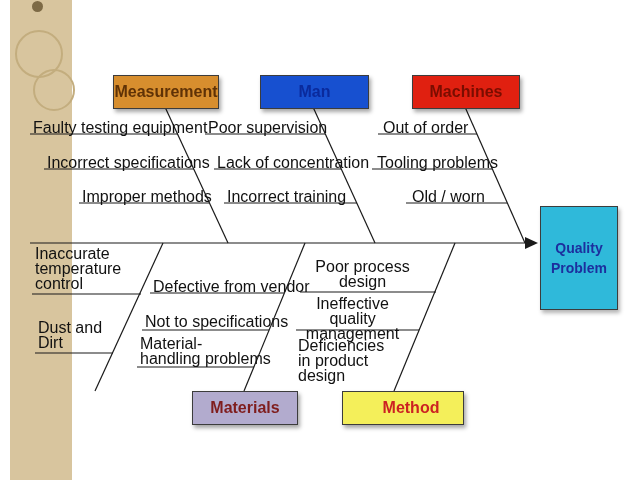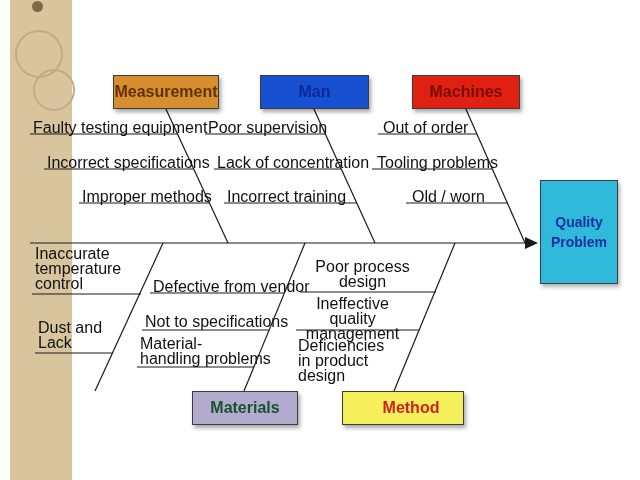--- a/index.html
+++ b/index.html
@@ -19,25 +19,25 @@
   
   .cat-box{
     position:absolute;width:104px;height:32px;border:1px solid #3c3c3c;
     display:flex;align-items:center;justify-content:center;
     font-size:16px;font-weight:bold;box-shadow:2px 3px 4px rgba(0,0,0,0.35);
   }
   #box-measurement{left:113px;top:75px;background:#d78e2e;color:#5f3206;}
   #box-man{left:260px;top:75px;width:107px;background:#1750d0;color:#0a2a9c;}
   #box-machines{left:412px;top:75px;width:106px;background:#e02010;color:#7a0d00;}
   #box-environment{left:42px;top:391px;background:#2ecc2e;color:#0c6e0c;}
-  #box-materials{left:192px;top:391px;background:#b2abce;color:#14532d;}
+  #box-materials{left:192px;top:391px;background:#b2abce;color:#7f1d1d;}
   #box-method{left:342px;top:391px;background:#f4ef5a;color:#cc2222;padding-left:16px;}
   
   #effect-box{
-    position:absolute;left:540px;top:180px;width:76px;height:102px;
+    position:absolute;left:540px;top:206px;width:76px;height:102px;
     background:#2fb9da;border:1px solid #3c3c3c;color:#1c2f9e;
     display:flex;align-items:center;justify-content:center;text-align:center;
     font-size:14px;font-weight:bold;white-space:pre-line;line-height:1.45;
     box-shadow:2px 3px 4px rgba(0,0,0,0.3);
   }
   
   .cause{
     position:absolute;font-size:16px;color:#111;white-space:nowrap;line-height:15px;
   }
   .cause.ml{white-space:pre-line;}
@@ -108,21 +108,21 @@
   <div class="cause" style="left:227px;top:189px">Incorrect training</div>
 
   <div class="cause" style="left:383px;top:120px">Out of order</div>
   <div class="cause" style="left:377px;top:155px">Tooling problems</div>
   <div class="cause" style="left:412px;top:189px">Old / worn</div>
 
   <div class="cause ml" style="left:35px;top:246px">Inaccurate
 temperature
 control</div>
   <div class="cause ml" style="left:38px;top:320px">Dust and
-Lack</div>
+Dirt</div>
 
   <div class="cause" style="left:153px;top:279px">Defective from vendor</div>
   <div class="cause" style="left:145px;top:314px">Not to specifications</div>
   <div class="cause ml" style="left:140px;top:336px">Material-
 handling problems</div>
 
   <div class="cause ml ctr" style="left:310px;top:259px;width:105px">Poor process
 design</div>
   <div class="cause ml ctr" style="left:300px;top:296px;width:105px">Ineffective quality
 management</div>

